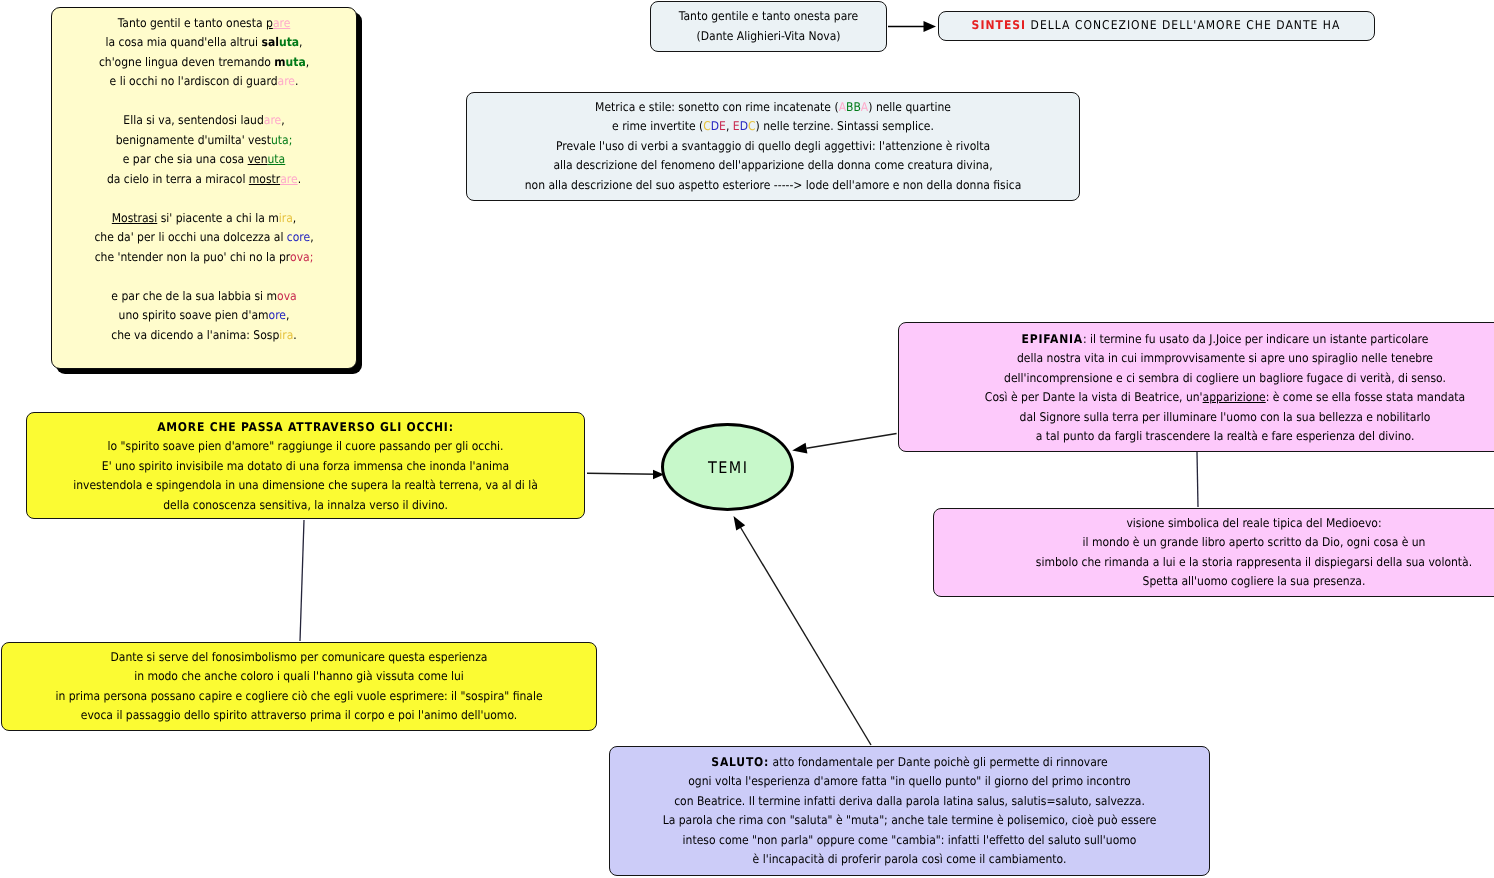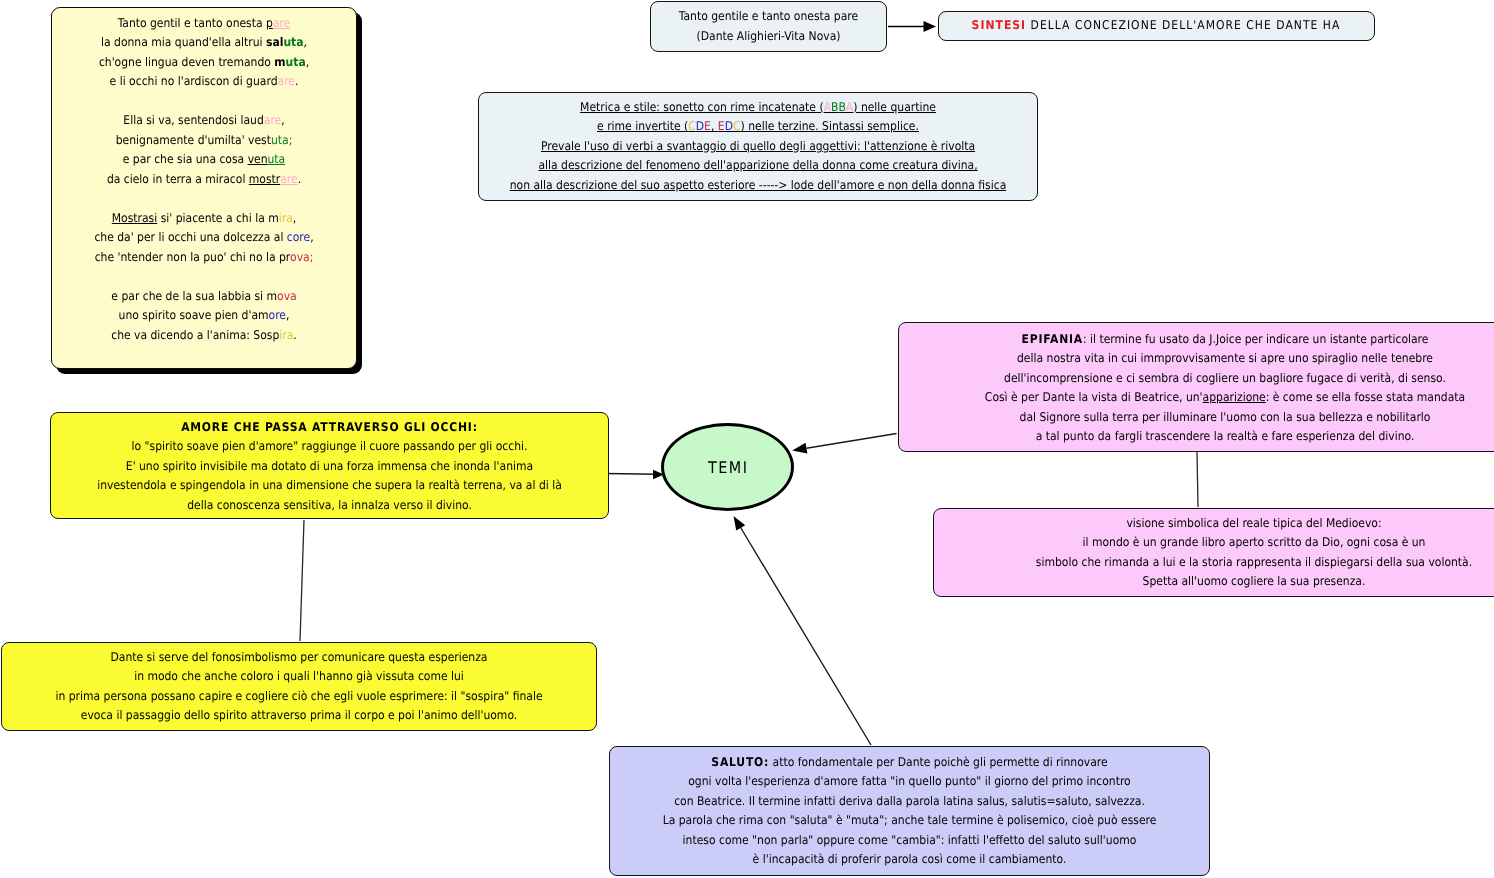--- a/index.html
+++ b/index.html
@@ -59,21 +59,21 @@
       <line x1="871" y1="745" x2="740.3" y2="527" stroke="#1a1a1a" stroke-width="1.4"></line>
       <path d="M 733.5 515.9 L 745.2 525.2 L 736.2 530.6 Z" fill="#000"></path>
     </g>
     <line x1="304" y1="520" x2="300" y2="641" stroke="#24243a" stroke-width="1.3"></line>
     <line x1="1197" y1="452" x2="1198" y2="507" stroke="#24243a" stroke-width="1.3"></line>
   </svg>
 
   <div class="node sonnetbox yellowpale" style="left:51px;top:7px;width:306px;height:362px;align-items:flex-start;padding-top:5.5px;">
     <div class="txt" id="sonnet-text">
         <div class="ln"><span class="c-black">Tanto gentil e tanto onesta </span><span class="c-black u">p</span><span class="c-pink u">are</span></div>
-        <div class="ln"><span class="c-black">la donna mia quand'ella altrui </span><span class="c-boldblack">sal</span><span class="c-boldgreen">uta</span><span class="c-black">,</span></div>
+        <div class="ln"><span class="c-black">la cosa mia quand'ella altrui </span><span class="c-boldblack">sal</span><span class="c-boldgreen">uta</span><span class="c-black">,</span></div>
         <div class="ln"><span class="c-black">ch'ogne lingua deven tremando </span><span class="c-boldblack">m</span><span class="c-boldgreen">uta</span><span class="c-black">,</span></div>
         <div class="ln"><span class="c-black">e li occhi no l'ardiscon di guard</span><span class="c-pink">are</span><span class="c-black">.</span></div>
         <div class="ln">&nbsp;</div>
         <div class="ln"><span class="c-black">Ella si va, sentendosi laud</span><span class="c-pink">are</span><span class="c-black">,</span></div>
         <div class="ln"><span class="c-black">benignamente d'umilta' vest</span><span class="c-green">uta</span><span class="c-green">;</span></div>
         <div class="ln"><span class="c-black">e par che sia una cosa </span><span class="c-black u">ven</span><span class="c-green u">uta</span></div>
         <div class="ln"><span class="c-black">da cielo in terra a miracol </span><span class="c-black u">mostr</span><span class="c-pink u">are</span><span class="c-black">.</span></div>
         <div class="ln">&nbsp;</div>
         <div class="ln"><span class="c-black u">Mostrasi</span><span class="c-black"> si' piacente a chi la m</span><span class="c-yellow">ira</span><span class="c-black">,</span></div>
         <div class="ln"><span class="c-black">che da' per li occhi una dolcezza al </span><span class="c-blue">core</span><span class="c-black">,</span></div>
@@ -89,21 +89,21 @@
     <div class="txt ln caps" id="sintesi-text" style="padding-right:1.02px;"><span class="c-black" style="color: rgb(230, 34, 34); font-weight: bold;">SINTESI</span><span class="c-black"> DELLA CONCEZIONE DELL'AMORE CHE DANTE HA</span></div>
   </div>
 
   <div class="node rbox pale" style="left:650px;top:1px;width:237px;height:51px;">
     <div class="txt" id="source-text">
         <div class="ln"><span class="c-black">Tanto gentile e tanto onesta pare</span></div>
         <div class="ln"><span class="c-black">(Dante Alighieri-Vita Nova)</span></div>
       </div>
   </div>
 
-  <div class="node rbox pale" style="left:478px;top:92px;width:560px;height:109px;text-decoration:underline;">
+  <div class="node rbox pale" style="left:466px;top:92px;width:614px;height:109px;">
     <div class="txt" id="metrica-text">
         <div class="ln"><span class="c-black">Metrica e stile: sonetto con rime incatenate (</span><span class="c-pink">A</span><span class="c-green">B</span><span class="c-green">B</span><span class="c-pink">A</span><span class="c-black">) nelle quartine</span></div>
         <div class="ln"><span class="c-black">e rime invertite (</span><span class="c-yellow">C</span><span class="c-blue">D</span><span class="c-red">E</span><span class="c-black">, </span><span class="c-red">E</span><span class="c-blue">D</span><span class="c-yellow">C</span><span class="c-black">) nelle terzine. Sintassi semplice.</span></div>
         <div class="ln"><span class="c-black">Prevale l'uso di verbi a svantaggio di quello degli aggettivi: l'attenzione è rivolta</span></div>
         <div class="ln"><span class="c-black">alla descrizione del fenomeno dell'apparizione della donna come creatura divina,</span></div>
         <div class="ln"><span class="c-black">non alla descrizione del suo aspetto esteriore -----&gt; lode dell'amore e non della donna fisica</span></div>
       </div>
   </div>
 
   <div class="ell" style="left:661px;top:423px;width:133px;height:88px;">
@@ -123,21 +123,21 @@
 
   <div class="node rbox pink" style="left:933px;top:508px;width:642px;height:89px;">
     <div class="txt" id="visione-text">
         <div class="ln"><span class="c-black">visione simbolica del reale tipica del Medioevo:</span></div>
         <div class="ln"><span class="c-black">il mondo è un grande libro aperto scritto da Dio, ogni cosa è un</span></div>
         <div class="ln"><span class="c-black">simbolo che rimanda a lui e la storia rappresenta il dispiegarsi della sua volontà.</span></div>
         <div class="ln"><span class="c-black">Spetta all'uomo cogliere la sua presenza.</span></div>
       </div>
   </div>
 
-  <div class="node rbox yellow" style="left:26px;top:412px;width:559px;height:107px;padding-top:2px;margin-left:24px;">
+  <div class="node rbox yellow" style="left:26px;top:412px;width:559px;height:107px;padding-top:2px;">
     <div class="txt" id="amore-text">
         <div class="ln caps2"><span class="c-boldblack kw">AMORE CHE PASSA ATTRAVERSO GLI OCCHI:</span></div>
         <div class="ln"><span class="c-black">lo "spirito soave pien d'amore" raggiunge il cuore passando per gli occhi.</span></div>
         <div class="ln"><span class="c-black">E' uno spirito invisibile ma dotato di una forza immensa che inonda l'anima</span></div>
         <div class="ln"><span class="c-black">investendola e spingendola in una dimensione che supera la realtà terrena, va al di là</span></div>
         <div class="ln"><span class="c-black">della conoscenza sensitiva, la innalza verso il divino.</span></div>
       </div>
   </div>
 
   <div class="node rbox yellow" style="left:1px;top:642px;width:596px;height:89px;">

